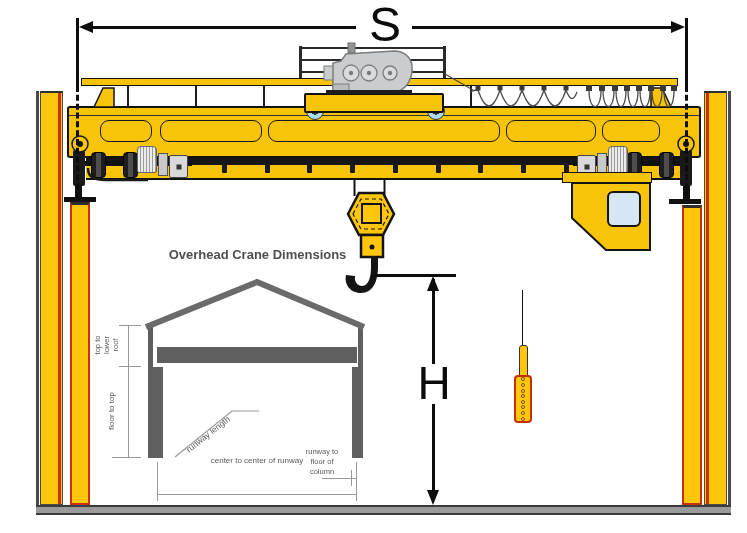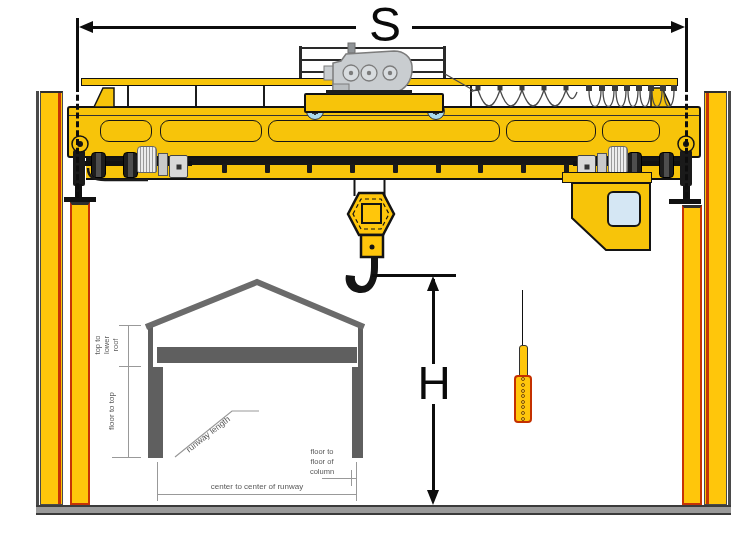--- a/index.html
+++ b/index.html
@@ -213,20 +213,21 @@
       <rect x="361" y="235" width="22" height="22" fill="#FFC60B" stroke="#141414" stroke-width="2.5"></rect>
       <circle cx="372" cy="247" r="2.5" fill="#141414"></circle>
       <path fill="#141414" d="M365 257 h13 v10 c0 14 -5 26 -17 26 c-11 0 -17 -9 -15 -18 l9 1 c-1 6 3 10 7 10 c7 0 9 -10 9 -19 v-10 z"></path>
     </g>
     <g>
       <path d="M146 327 L257 282 L364 327" fill="none" stroke="#6b6b6b" stroke-width="6"></path>
       <path d="M175 457 L232 411 L259 411" fill="none" stroke="#999" stroke-width="1.2"></path>
     </g>
   </svg>
 
+  <div class="abs ins-txt" style="left:160px; top:247px; width:195px; text-align:center; font-size:13px; font-weight:bold; color:#4f4f4f;">Overhead Crane Dimensions</div>
   <div class="abs ins-gray" style="left:148px; top:325px; width:5px; height:133px;"></div>
   <div class="abs ins-gray" style="left:358px; top:325px; width:5px; height:133px;"></div>
   <div class="abs ins-gray" style="left:157px; top:347px; width:200px; height:16px;"></div>
   <div class="abs ins-gray" style="left:153px; top:367px; width:10px; height:91px;"></div>
   <div class="abs ins-gray" style="left:352px; top:367px; width:10px; height:91px;"></div>
 
   <div class="abs ins-line" style="left:128px; top:325px; width:1px; height:133px;"></div>
   <div class="abs ins-line" style="left:119px; top:325px; width:22px; height:1px;"></div>
   <div class="abs ins-line" style="left:119px; top:366px; width:22px; height:1px;"></div>
   <div class="abs ins-line" style="left:112px; top:457px; width:29px; height:1px;"></div>
@@ -237,25 +238,25 @@
   <div class="abs ins-line" style="left:351px; top:470px; width:1px; height:16px;"></div>
 
   <div class="abs ins-txt rot" style="left:106px; top:345px; font-size:7.5px; line-height:1.2;">
     <span style="display:block">top to</span>
     <span style="display:block">lower</span>
     <span style="display:block">roof</span>
   </div>
   <div class="abs ins-txt rot" style="left:111px; top:411px; font-size:8px;">floor to top</div>
   <div class="abs ins-txt" style="left:208px; top:434px; font-size:8.5px; transform:translate(-50%,-50%) rotate(-38deg); white-space:nowrap;">runway length</div>
   <div class="abs ins-txt" style="left:322px; top:447px; transform:translateX(-50%); font-size:7.5px; line-height:1.3; text-align:center;">
-    <span style="display:block">floor to</span>
+    <span style="display:block">runway to</span>
     <span style="display:block">floor of</span>
     <span style="display:block">column</span>
   </div>
-  <div class="abs ins-txt" style="left:257px; top:482px; transform:translateX(-50%); font-size:8px; white-space:nowrap;">center to center of runway</div>
+  <div class="abs ins-txt" style="left:257px; top:456px; transform:translateX(-50%); font-size:8px; white-space:nowrap;">center to center of runway</div>
 
   <div class="abs dim" style="left:76px; top:18px; width:2.5px; height:68px;"></div>
   <div class="abs dim" style="left:685px; top:18px; width:2.5px; height:68px;"></div>
   <div class="abs dashv" style="left:76px; top:86px; height:112px;"></div>
   <div class="abs dashv" style="left:685px; top:86px; height:112px;"></div>
   <div class="abs dim" style="left:84px; top:25.5px; width:272px; height:3px;"></div>
   <div class="abs dim" style="left:412px; top:25.5px; width:262px; height:3px;"></div>
   <div class="abs arrow" style="left:79px; top:21px; border-top:6px solid transparent; border-bottom:6px solid transparent; border-right:14px solid #0d0d0d;"></div>
   <div class="abs arrow" style="left:671px; top:21px; border-top:6px solid transparent; border-bottom:6px solid transparent; border-left:14px solid #0d0d0d;"></div>
   <div class="abs big-letter" style="left:359px; top:1px; width:52px; font-size:48px;">S</div>

